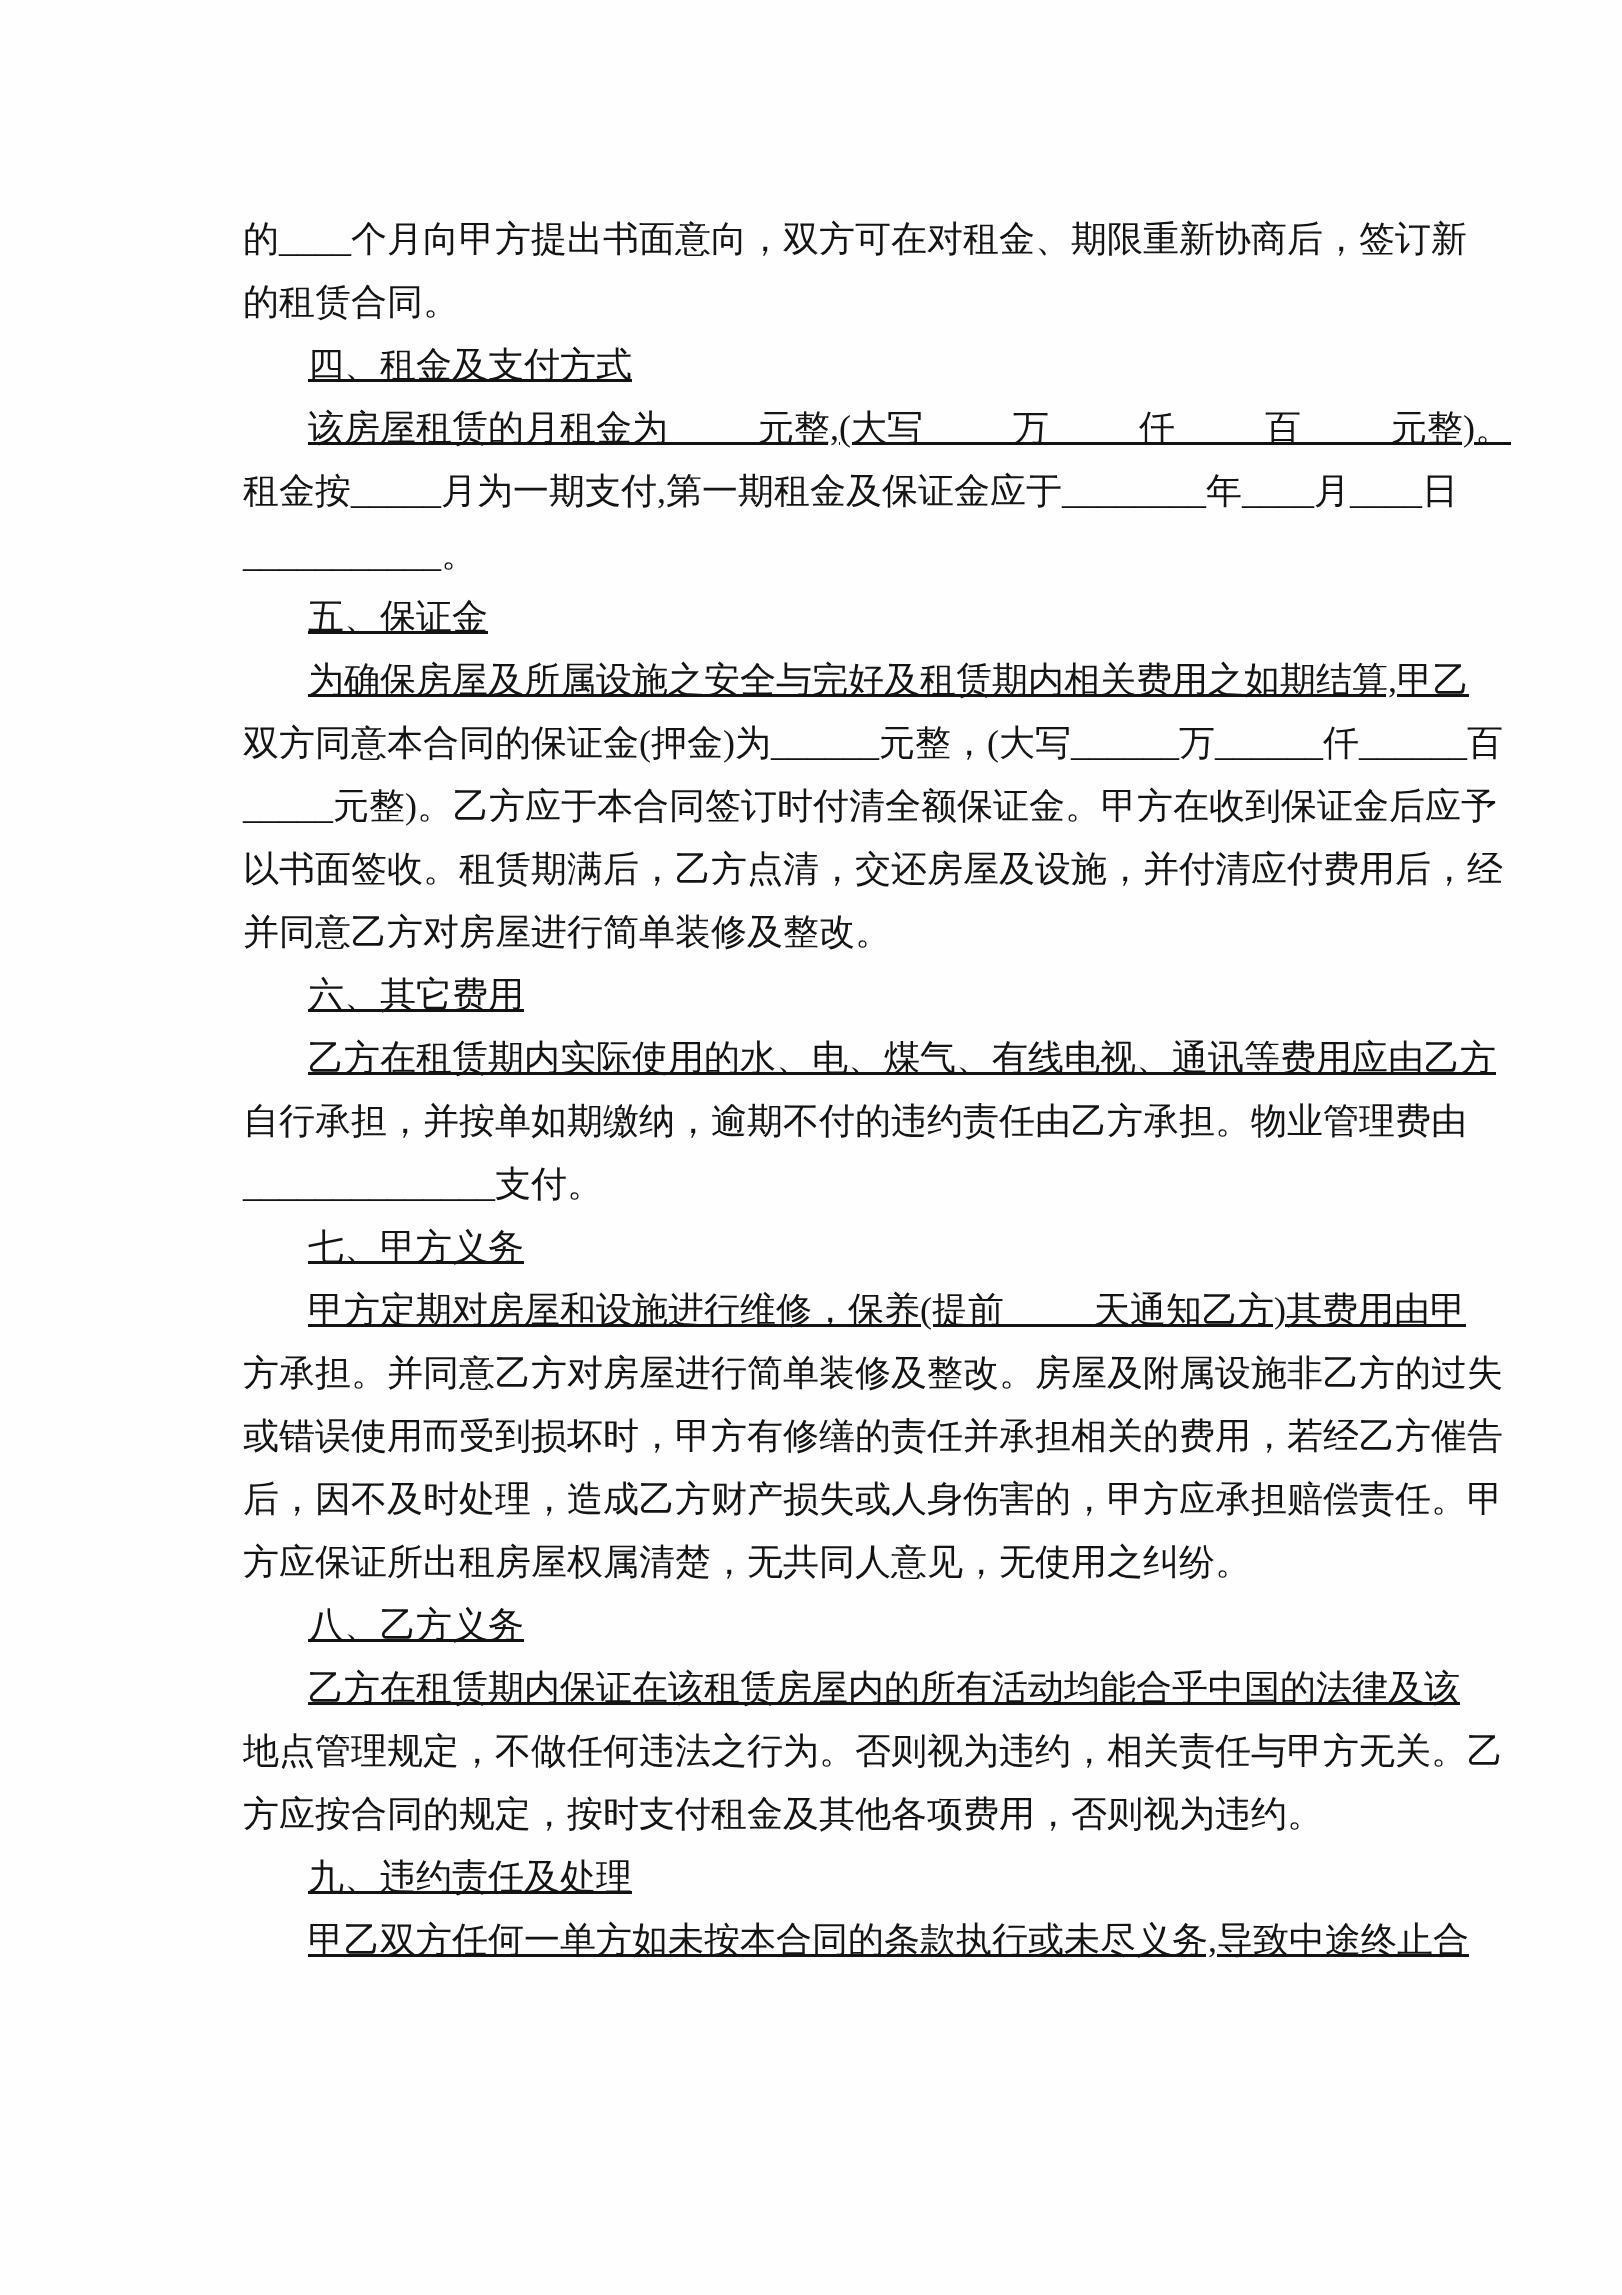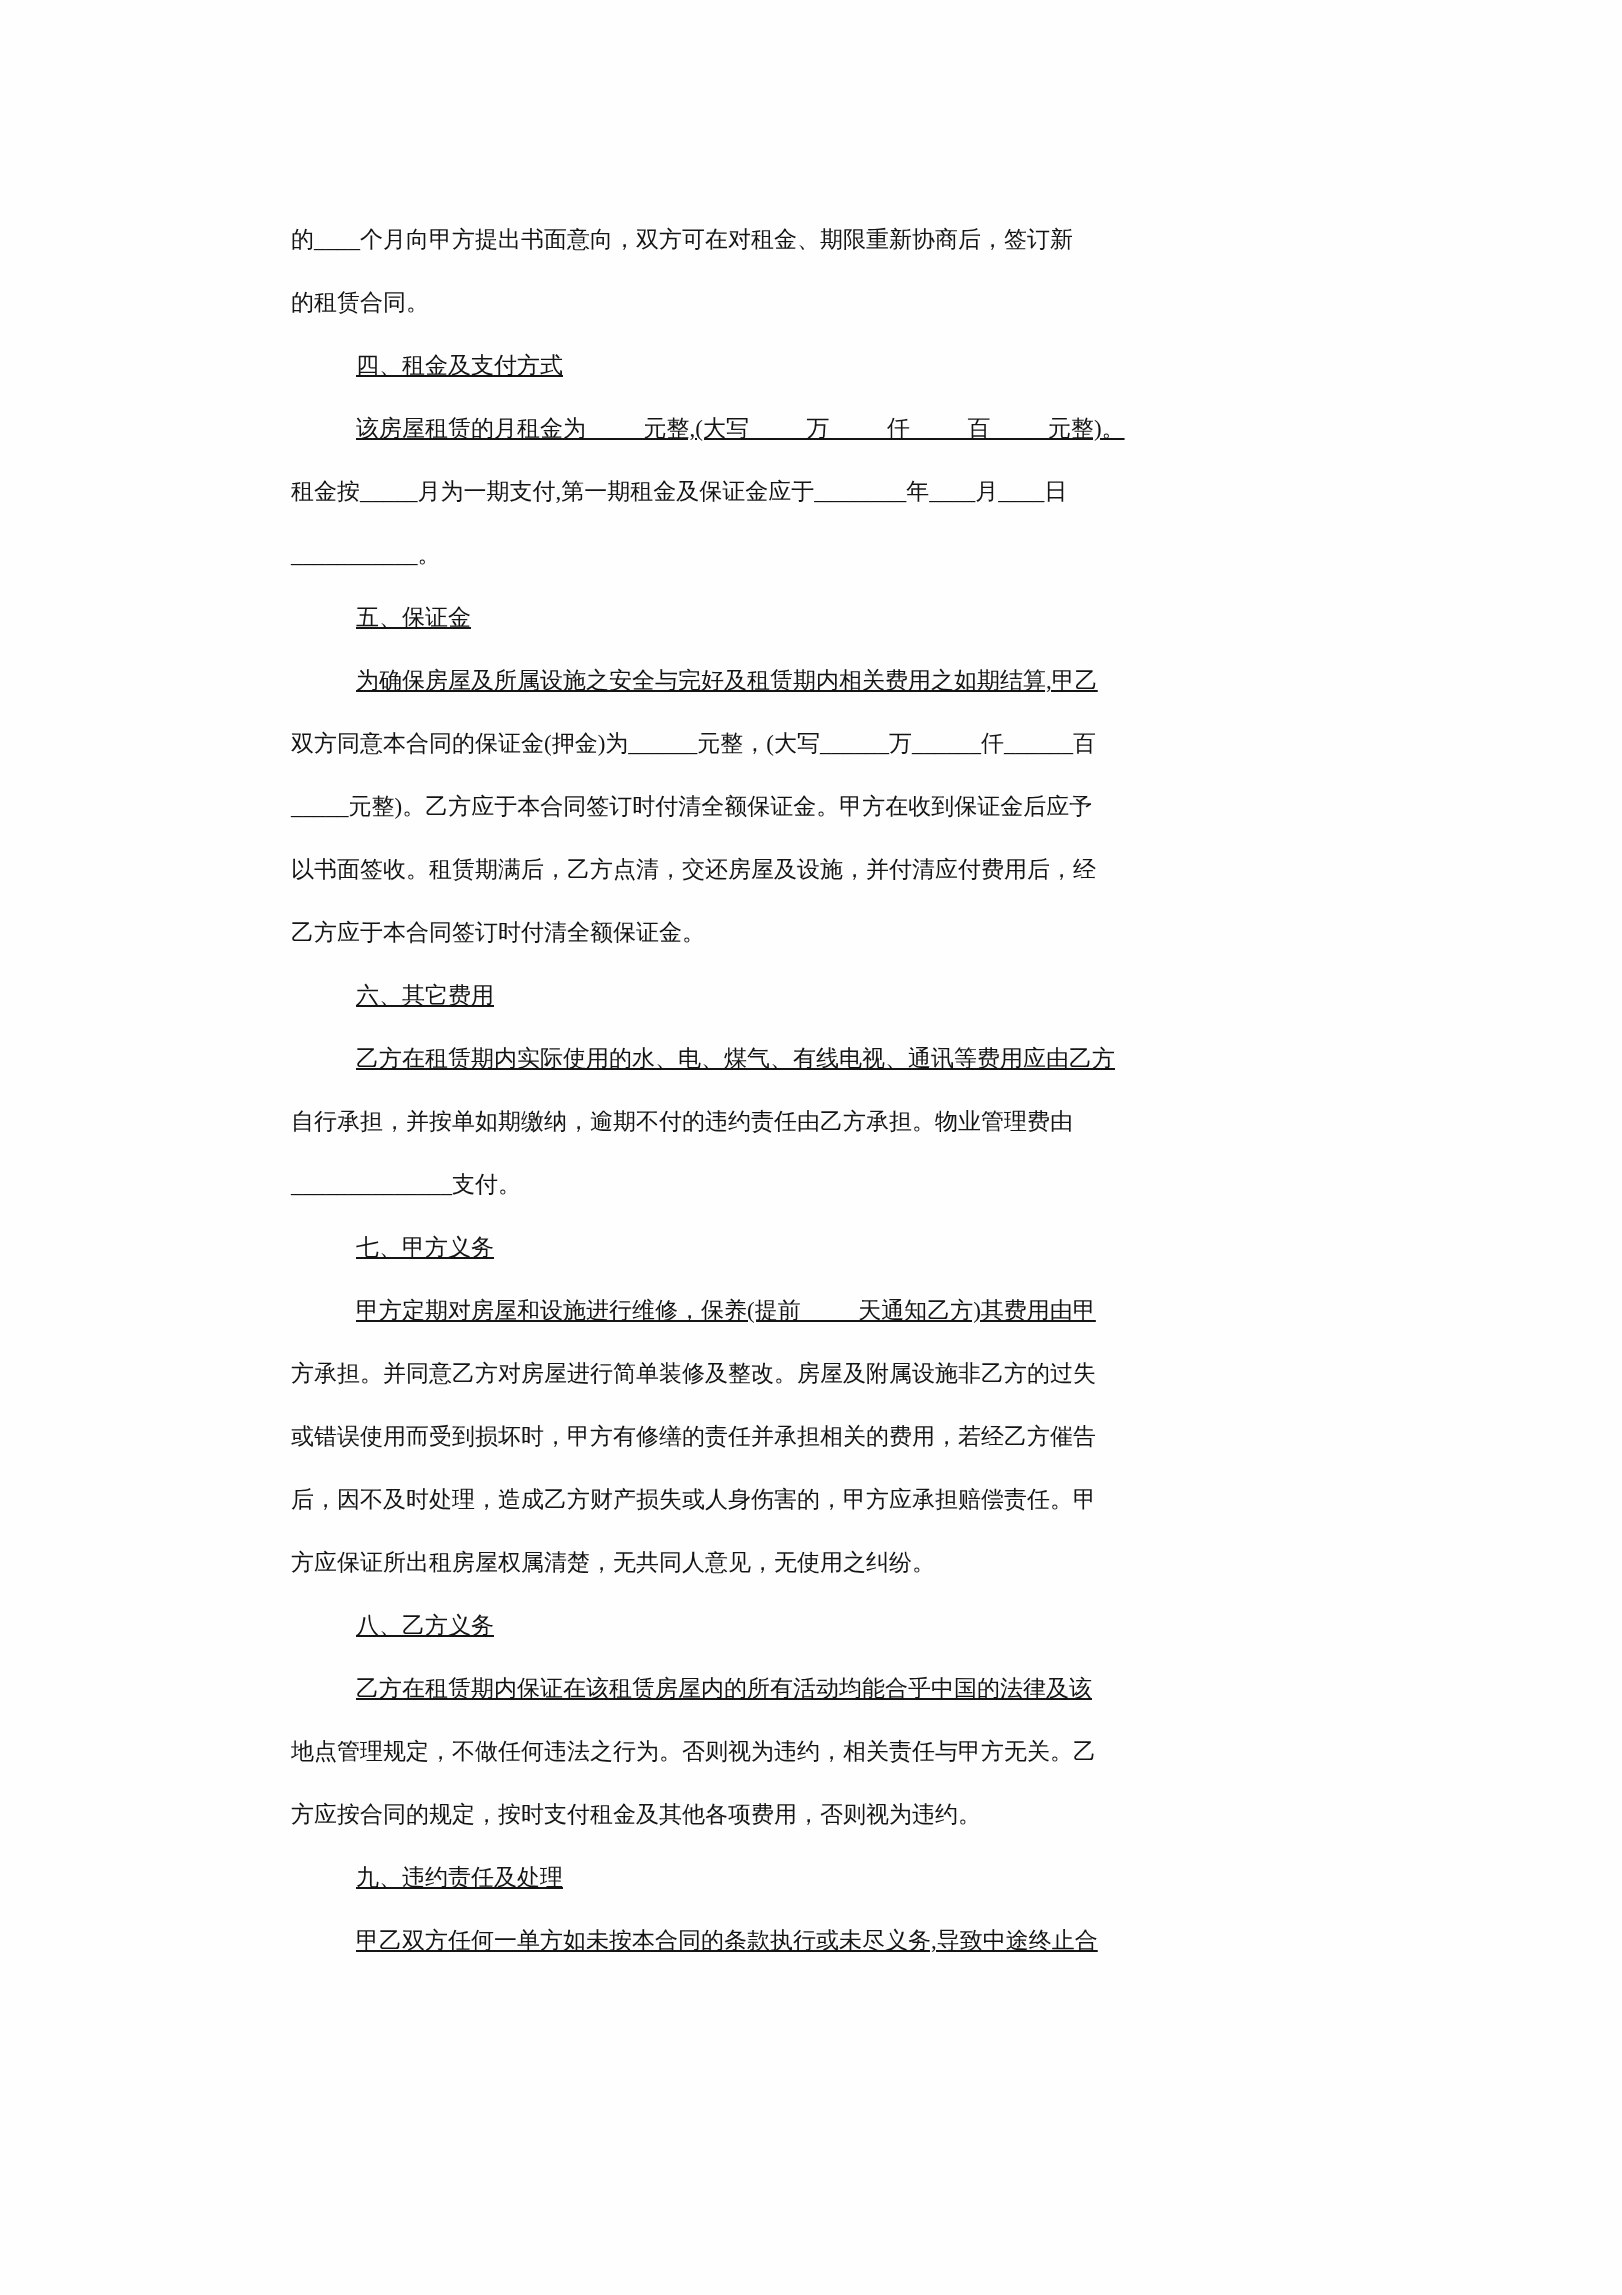--- a/index.html
+++ b/index.html
@@ -15,27 +15,26 @@
     overflow: hidden;
   }
   .text-block {
     position: absolute;
     left: 243px;
     top: 208px;
     width: 1161px;
   }
   .line {
     font-family: "Liberation Serif", "DejaVu Serif", serif;
-    font-size: 23px;
+    font-size: 36px;
     height: 63px;
     line-height: 63px;
     color: #141414;
     white-space: nowrap;
     font-weight: 400;
-    margin-left: 48px;
   }
   .line.indent {
     text-indent: 65px;
     text-decoration: underline;
   }
 </style>
 </head>
 <body>
 
 <div class="page">
@@ -45,21 +44,21 @@
       <div class="line" style="">的租赁合同。</div>
       <div class="line indent" style="">四、租金及支付方式</div>
       <div class="line indent" style="">该房屋租赁的月租金为_____元整,(大写_____万_____仟_____百_____元整)。</div>
       <div class="line" style="">租金按_____月为一期支付,第一期租金及保证金应于________年____月____日</div>
       <div class="line" style="">___________。</div>
       <div class="line indent" style="">五、保证金</div>
       <div class="line indent" style="">为确保房屋及所属设施之安全与完好及租赁期内相关费用之如期结算,甲乙</div>
       <div class="line" style="">双方同意本合同的保证金(押金)为______元整，(大写______万______仟______百</div>
       <div class="line" style="">_____元整)。乙方应于本合同签订时付清全额保证金。甲方在收到保证金后应予</div>
       <div class="line" style="">以书面签收。租赁期满后，乙方点清，交还房屋及设施，并付清应付费用后，经</div>
-      <div class="line" style="">乙方应于本合同签订时付清全额保证金。</div>
+      <div class="line" style="">并同意乙方对房屋进行简单装修及整改。</div>
       <div class="line indent" style="">六、其它费用</div>
       <div class="line indent" style="">乙方在租赁期内实际使用的水、电、煤气、有线电视、通讯等费用应由乙方</div>
       <div class="line" style="">自行承担，并按单如期缴纳，逾期不付的违约责任由乙方承担。物业管理费由</div>
       <div class="line" style="">______________支付。</div>
       <div class="line indent" style="">七、甲方义务</div>
       <div class="line indent" style="">甲方定期对房屋和设施进行维修，保养(提前_____天通知乙方)其费用由甲</div>
       <div class="line" style="">方承担。并同意乙方对房屋进行简单装修及整改。房屋及附属设施非乙方的过失</div>
       <div class="line" style="">或错误使用而受到损坏时，甲方有修缮的责任并承担相关的费用，若经乙方催告</div>
       <div class="line" style="">后，因不及时处理，造成乙方财产损失或人身伤害的，甲方应承担赔偿责任。甲</div>
       <div class="line" style="">方应保证所出租房屋权属清楚，无共同人意见，无使用之纠纷。</div>

